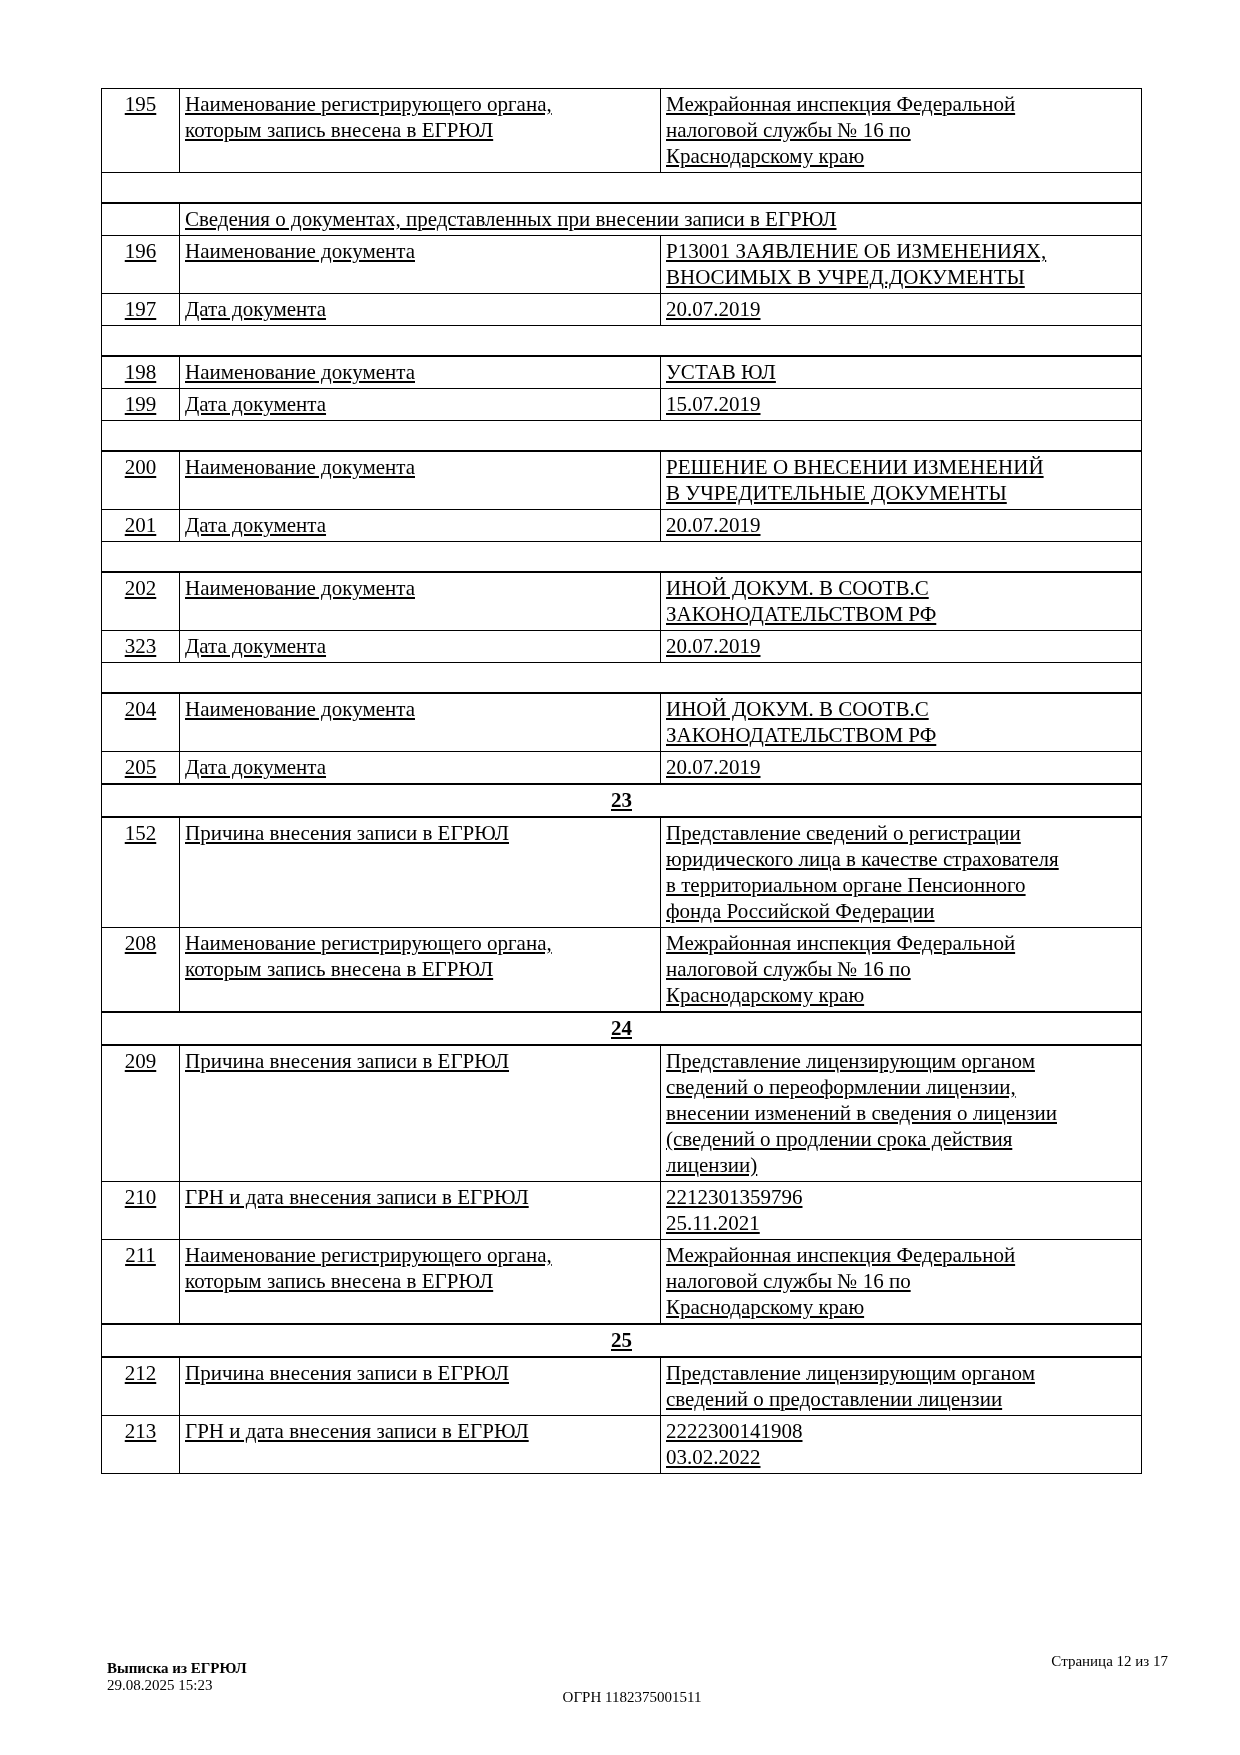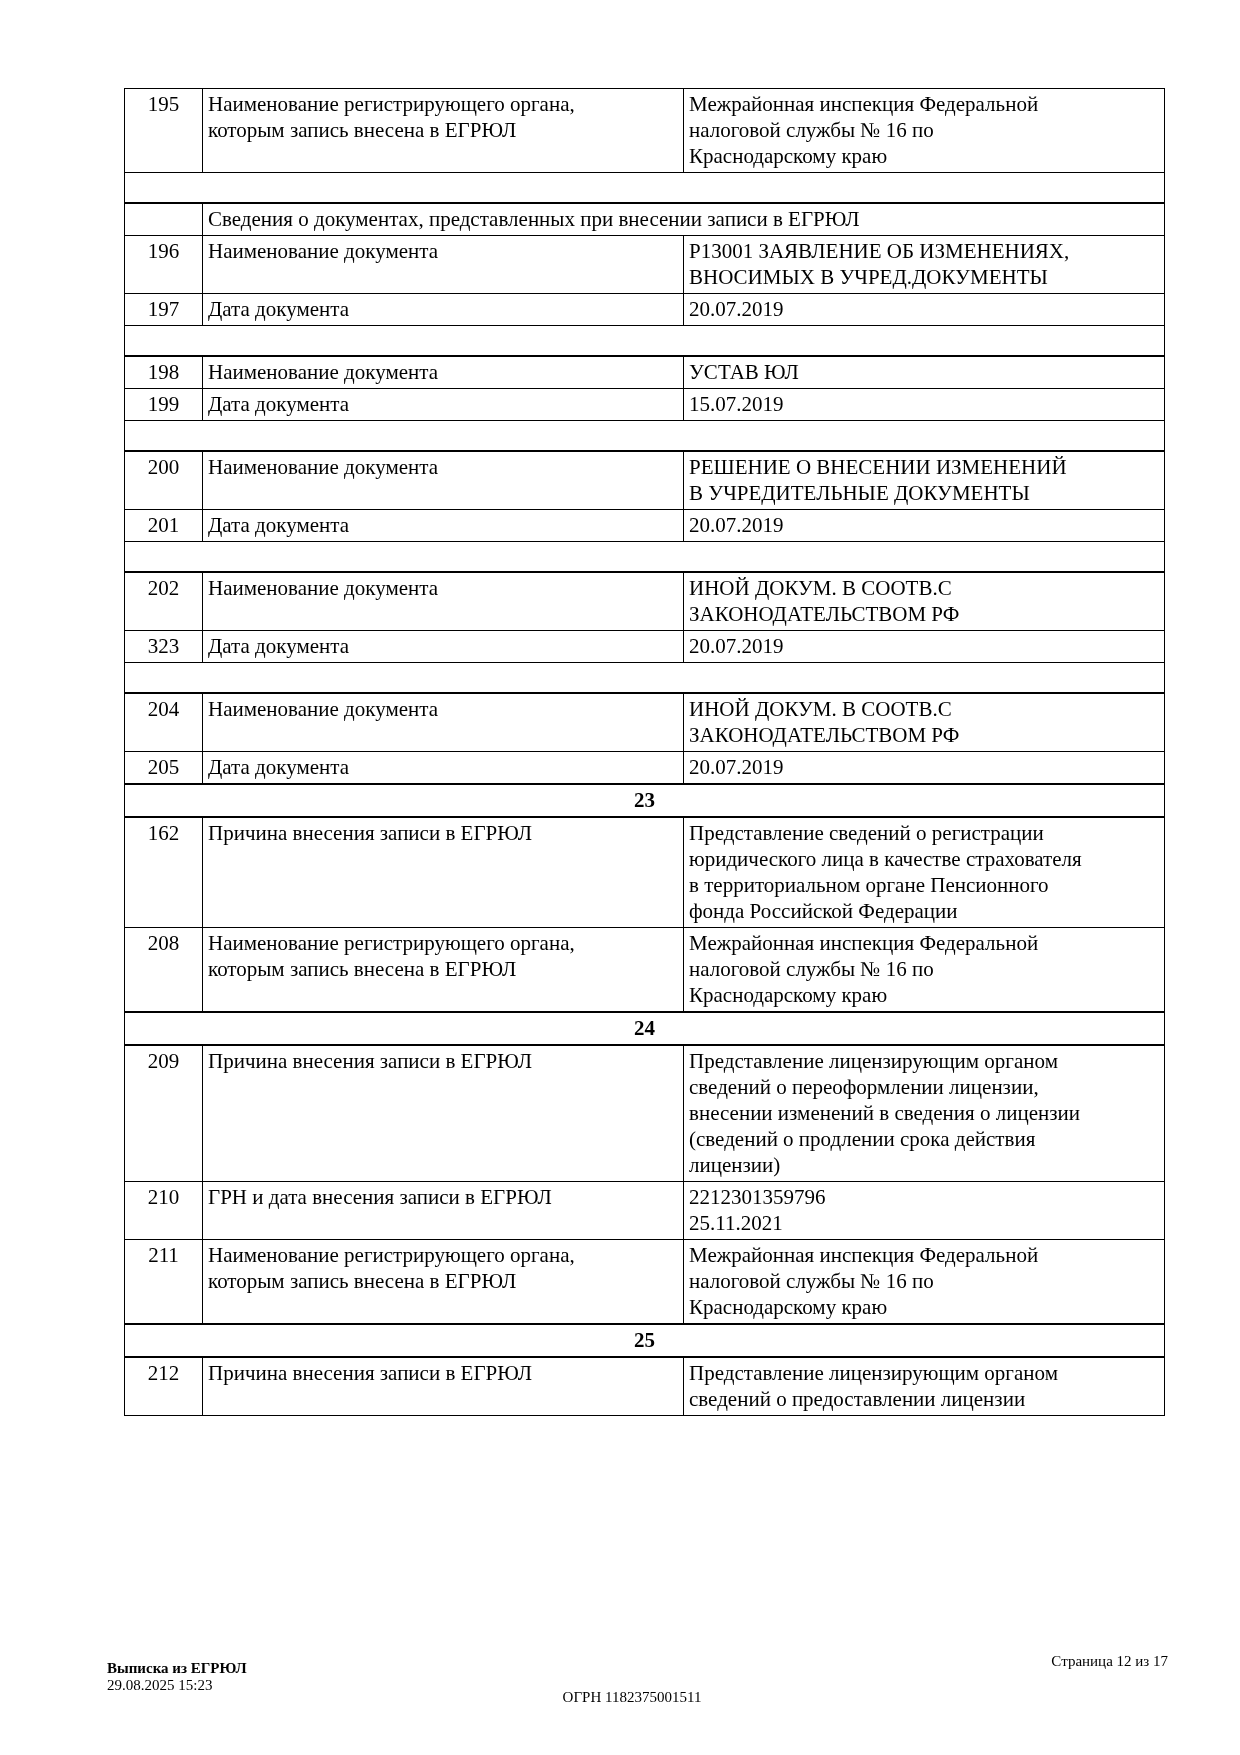--- a/index.html
+++ b/index.html
@@ -7,23 +7,24 @@
     position: relative;
     width: 1240px;
     height: 1755px;
     background: #ffffff;
     font-family: "Liberation Serif", "DejaVu Serif", serif;
     color: #000000;
     overflow: hidden;
   }
   .table-wrap {
     position: absolute;
-    left: 124px;
+    left: 101px;
     top: 88px;
     width: 1040px;
+    text-decoration: underline;
   }
   table.records {
     border-collapse: collapse;
     table-layout: fixed;
     width: 100%;
   }
   table.records td {
     border: 1px solid #000000;
     vertical-align: top;
     padding: 2px 5px 3px 5px;
@@ -167,21 +168,21 @@
   </tr>
           <tr>
     <td class="num">205</td>
     <td>Дата документа</td>
     <td>20.07.2019</td>
   </tr>
           <tr class="group-start">
     <td class="section-cell" colspan="3">23</td>
   </tr>
           <tr class="group-start">
-    <td class="num">162</td>
+    <td class="num">152</td>
     <td>Причина внесения записи в ЕГРЮЛ</td>
     <td>Представление сведений о регистрации
 юридического лица в качестве страхователя
 в территориальном органе Пенсионного
 фонда Российской Федерации</td>
   </tr>
           <tr>
     <td class="num">208</td>
     <td>Наименование регистрирующего органа,
 которым запись внесена в ЕГРЮЛ</td>
@@ -217,20 +218,26 @@
   </tr>
           <tr class="group-start">
     <td class="section-cell" colspan="3">25</td>
   </tr>
           <tr class="group-start">
     <td class="num">212</td>
     <td>Причина внесения записи в ЕГРЮЛ</td>
     <td>Представление лицензирующим органом
 сведений о предоставлении лицензии</td>
   </tr>
+          <tr>
+    <td class="num">213</td>
+    <td>ГРН и дата внесения записи в ЕГРЮЛ</td>
+    <td>2222300141908
+03.02.2022</td>
+  </tr>
         </tbody>
     </table>
   </div>
 
   <div class="footer-left">
     <div class="doc-type">Выписка из ЕГРЮЛ</div>
     <div>29.08.2025 15:23</div>
   </div>
   <div class="footer-center">ОГРН 1182375001511</div>
   <div class="footer-right">Страница 12 из 17</div>

